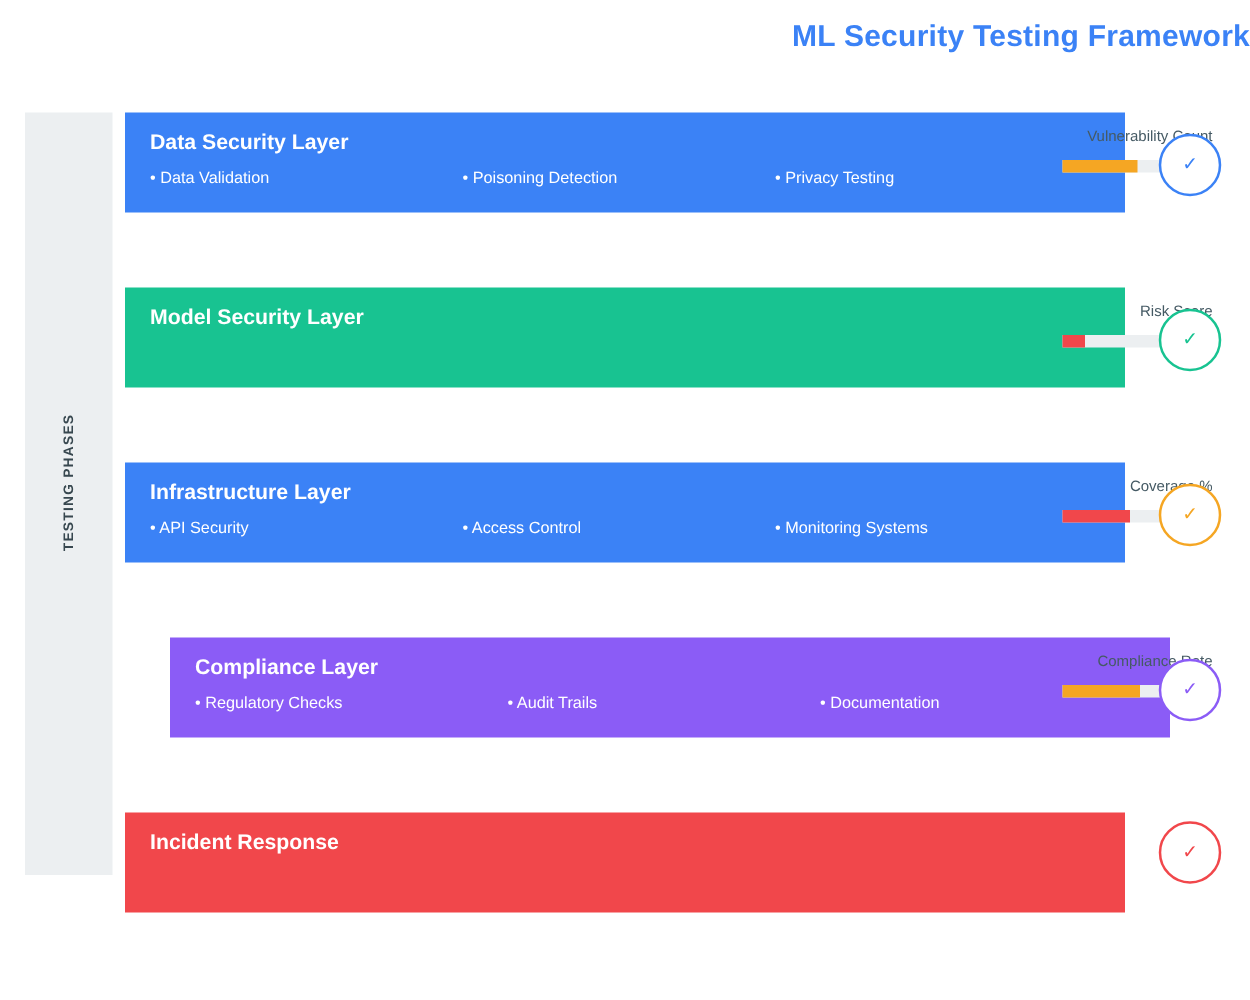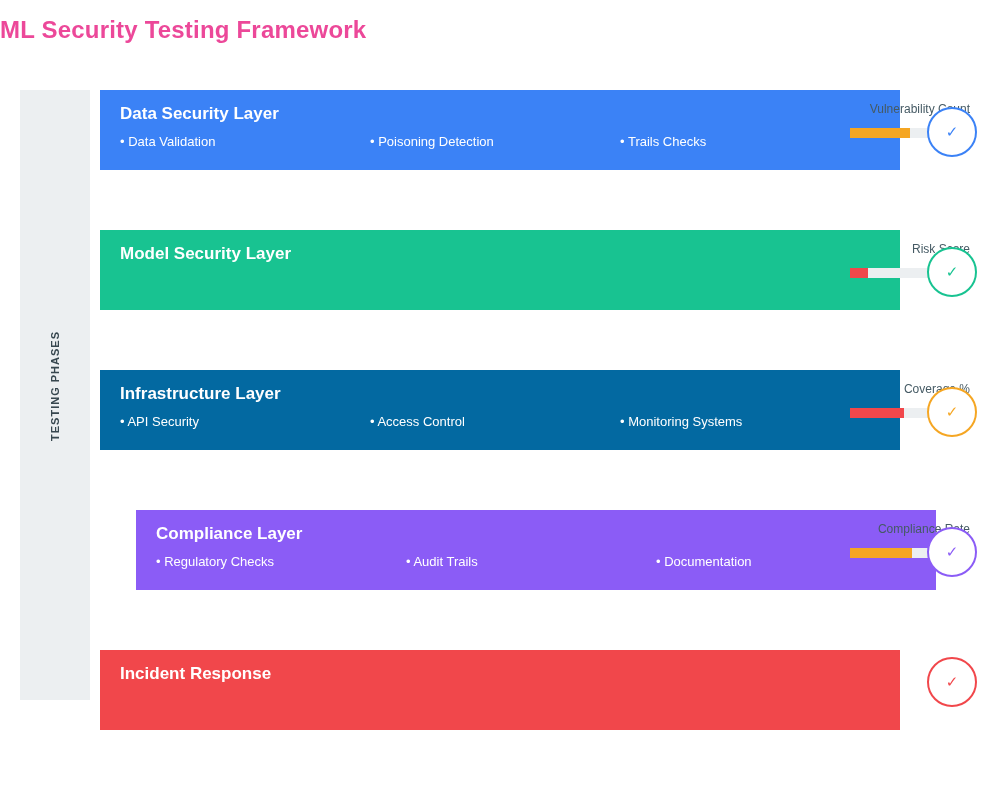--- a/index.html
+++ b/index.html
@@ -12,24 +12,24 @@
     background: #ffffff;
     font-family: "Liberation Sans", sans-serif;
     position: relative;
     overflow: hidden;
   }
   #page-title {
     position: absolute;
     top: 16px;
     left: 0;
     width: 1000px;
-    text-align: left;
+    text-align: right;
     font-size: 24px;
     font-weight: bold;
-    color: #ec4899;
+    color: #3b82f6;
     letter-spacing: 0.2px;
   }
   #phases-rail {
     position: absolute;
     left: 20px;
     top: 90px;
     width: 70px;
     height: 610px;
     background: #eceff1;
   }
@@ -124,21 +124,21 @@
 
 <div id="phases-rail">
   <div id="phases-rail-label">TESTING PHASES</div>
 </div>
 
 <div class="layer" style="top:90px;background:#3b82f6;">
   <div class="layer-title">Data Security Layer</div>
   <div class="layer-items">
     <div class="layer-item c0">• Data Validation</div>
     <div class="layer-item c1">• Poisoning Detection</div>
-    <div class="layer-item c2">• Trails Checks</div>
+    <div class="layer-item c2">• Privacy Testing</div>
   </div>
 </div>
 <div class="metric" style="left:730px;top:102px;">
   <div class="metric-label">Vulnerability Count</div>
   <div class="metric-track" style="left:120px;">
     <div class="metric-fill" style="width:60px;background:#f5a623;"></div>
   </div>
 </div>
 <div class="status-badge" style="left:927px;top:107px;border-color:#3b82f6;color:#3b82f6;">✓</div>
 
@@ -146,21 +146,21 @@
   <div class="layer-title">Model Security Layer</div>
 </div>
 <div class="metric" style="left:730px;top:242px;">
   <div class="metric-label">Risk Score</div>
   <div class="metric-track" style="left:120px;">
     <div class="metric-fill" style="width:18px;background:#f1474b;"></div>
   </div>
 </div>
 <div class="status-badge" style="left:927px;top:247px;border-color:#18c391;color:#18c391;">✓</div>
 
-<div class="layer" style="top:370px;background:#0369a1;">
+<div class="layer" style="top:370px;background:#3b82f6;">
   <div class="layer-title">Infrastructure Layer</div>
   <div class="layer-items">
     <div class="layer-item c0">• API Security</div>
     <div class="layer-item c1">• Access Control</div>
     <div class="layer-item c2">• Monitoring Systems</div>
   </div>
 </div>
 <div class="metric" style="left:730px;top:382px;">
   <div class="metric-label">Coverage %</div>
   <div class="metric-track" style="left:120px;">

